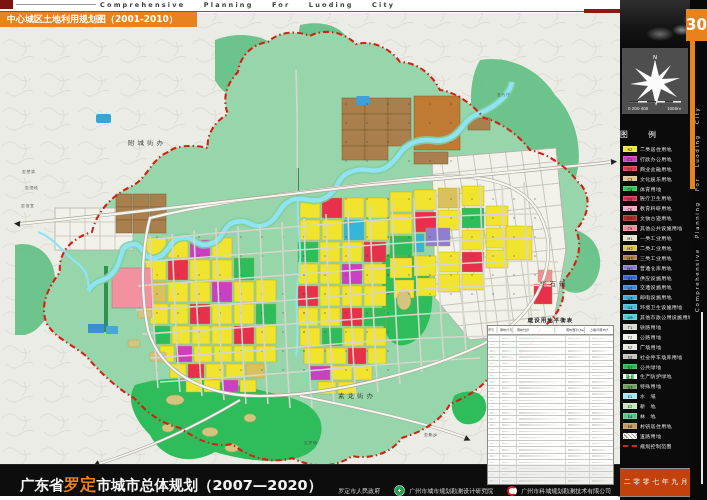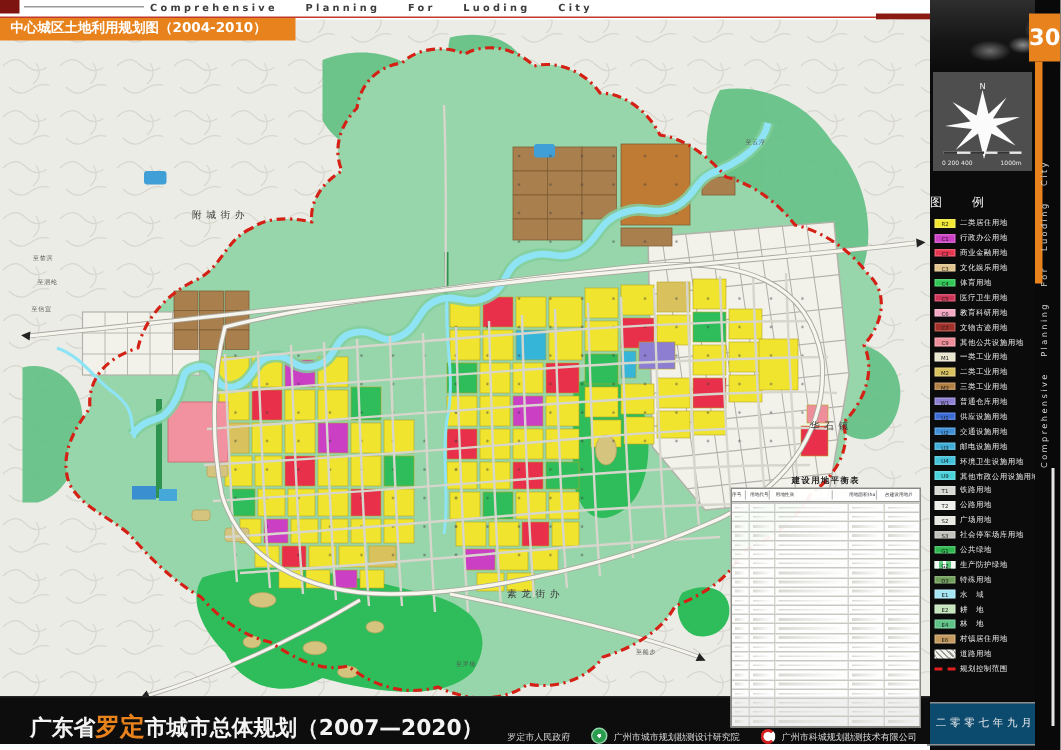--- a/index.html
+++ b/index.html
@@ -46,21 +46,21 @@
   .legend-list{left:3px;top:144px;width:66px;}
   .legend-row{display:flex;align-items:center;height:9.9px;}
   .legend-swatch{width:14px;height:5.5px;margin-right:3px;flex:none;position:relative;
                  border:0.5px solid rgba(255,255,255,.18);box-sizing:border-box;
                  text-align:center;}
   .legend-swatch em{font-style:normal;font-size:4px;line-height:5px;color:#1c1c1c;display:block;transform:scale(.9);}
   .legend-swatch.hatch{background:repeating-linear-gradient(45deg,#f2f2ec 0 2px,#9a9a94 2px 3px);}
   .legend-swatch.dash{background-image:repeating-linear-gradient(90deg,rgba(255,255,255,.95) 0 2px,rgba(255,255,255,0) 2px 5px);}
   .legend-swatch.redline{border:none;height:0;border-top:2px dashed #e02020;background:none;}
   .legend-label{font-size:5px;color:#e9e9e9;letter-spacing:.3px;white-space:nowrap;}
-  .datebox{left:-2px;top:468px;width:78px;height:29px;background:#0c4a6e;
+  .datebox{left:-2px;top:468px;width:78px;height:29px;background:#c2410c;
            border:1px solid #8f8f8f;box-sizing:border-box;color:#eee;font-size:7px;
            letter-spacing:2.5px;text-align:center;line-height:27px;white-space:nowrap;}
   
   .strip{left:690px;top:0;width:17px;height:500px;background:#090909;z-index:3;}
   .badge{left:686px;top:9px;width:21px;height:32px;background:#e8821c;z-index:4;
          color:#fff;font-weight:bold;font-size:15px;text-align:center;line-height:32px;}
   .strip-orange{left:690px;top:41px;width:5px;height:148px;background:#e8821c;z-index:4;}
   .vtext{left:694px;top:52px;height:260px;z-index:4;color:#d8d8d8;font-size:5.5px;
          letter-spacing:1.6px;word-spacing:7px;writing-mode:vertical-rl;
          transform:rotate(180deg);white-space:nowrap;}
@@ -810,21 +810,21 @@
           </div>
         </div>
     </div>
   </div>
 
   <div class="abs hdr-block"></div>
   <div class="abs hdr-grayline"></div>
   <div class="abs hdr-eng">Comprehensive Planning For Luoding City</div>
   <div class="abs hdr-redline"></div>
   <div class="abs hdr-redthick"></div>
-  <div class="abs title-box">中心城区土地利用规划图（2004-2010）</div>
+  <div class="abs title-box">中心城区土地利用规划图（2001-2010）</div>
 
   <div class="abs sidebar">
     <div class="abs photo"></div>
 
     <div class="abs compass">
       <svg width="66" height="66">
         <text x="33" y="11" text-anchor="middle" font-size="5.5" fill="#f5f5f5">N</text>
         <line x1="33" y1="13" x2="33" y2="22" stroke="#ddd" stroke-width="0.7"></line>
         <polygon fill="#fbfbfb" points="33,12 37,28 49,17 40,31 58,30 42,36 55,49 39,41 34,58 30,41 15,52 26,38 8,36 25,33 13,20 29,29"></polygon>
         <rect x="7" y="53" width="52" height="1.6" fill="#e8e8e8"></rect>

